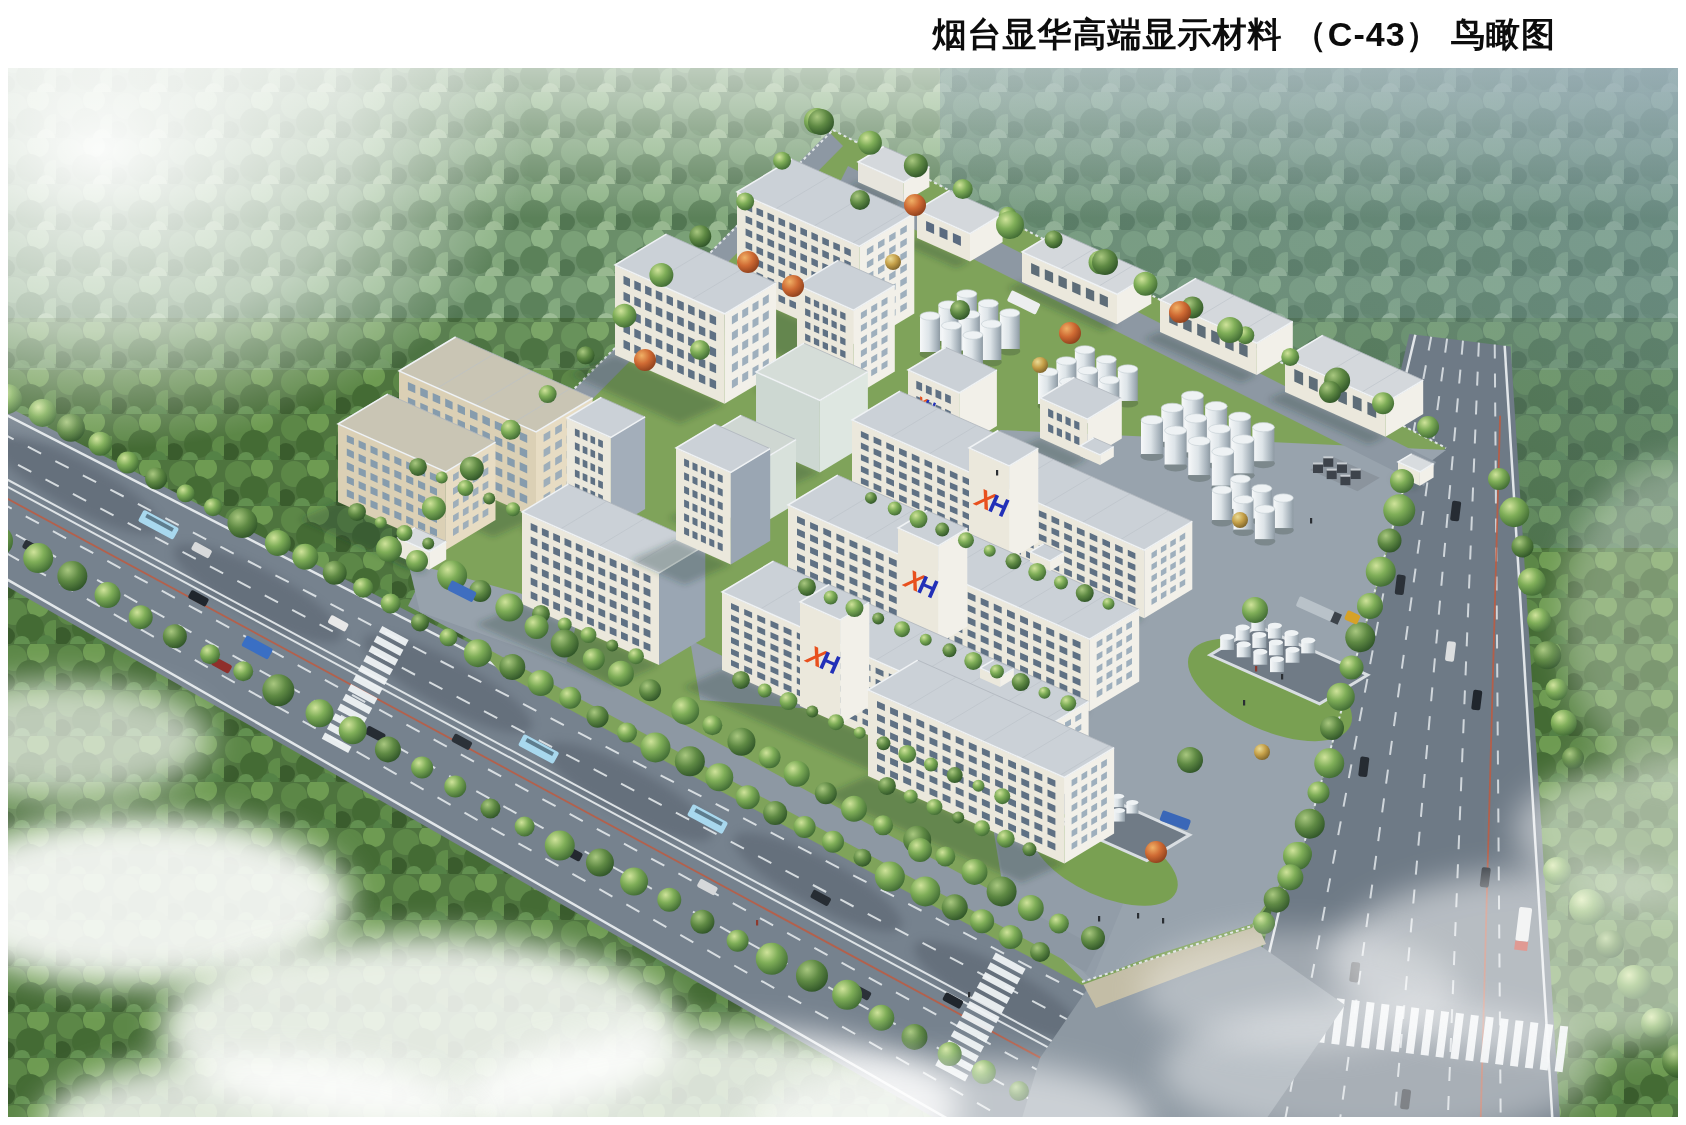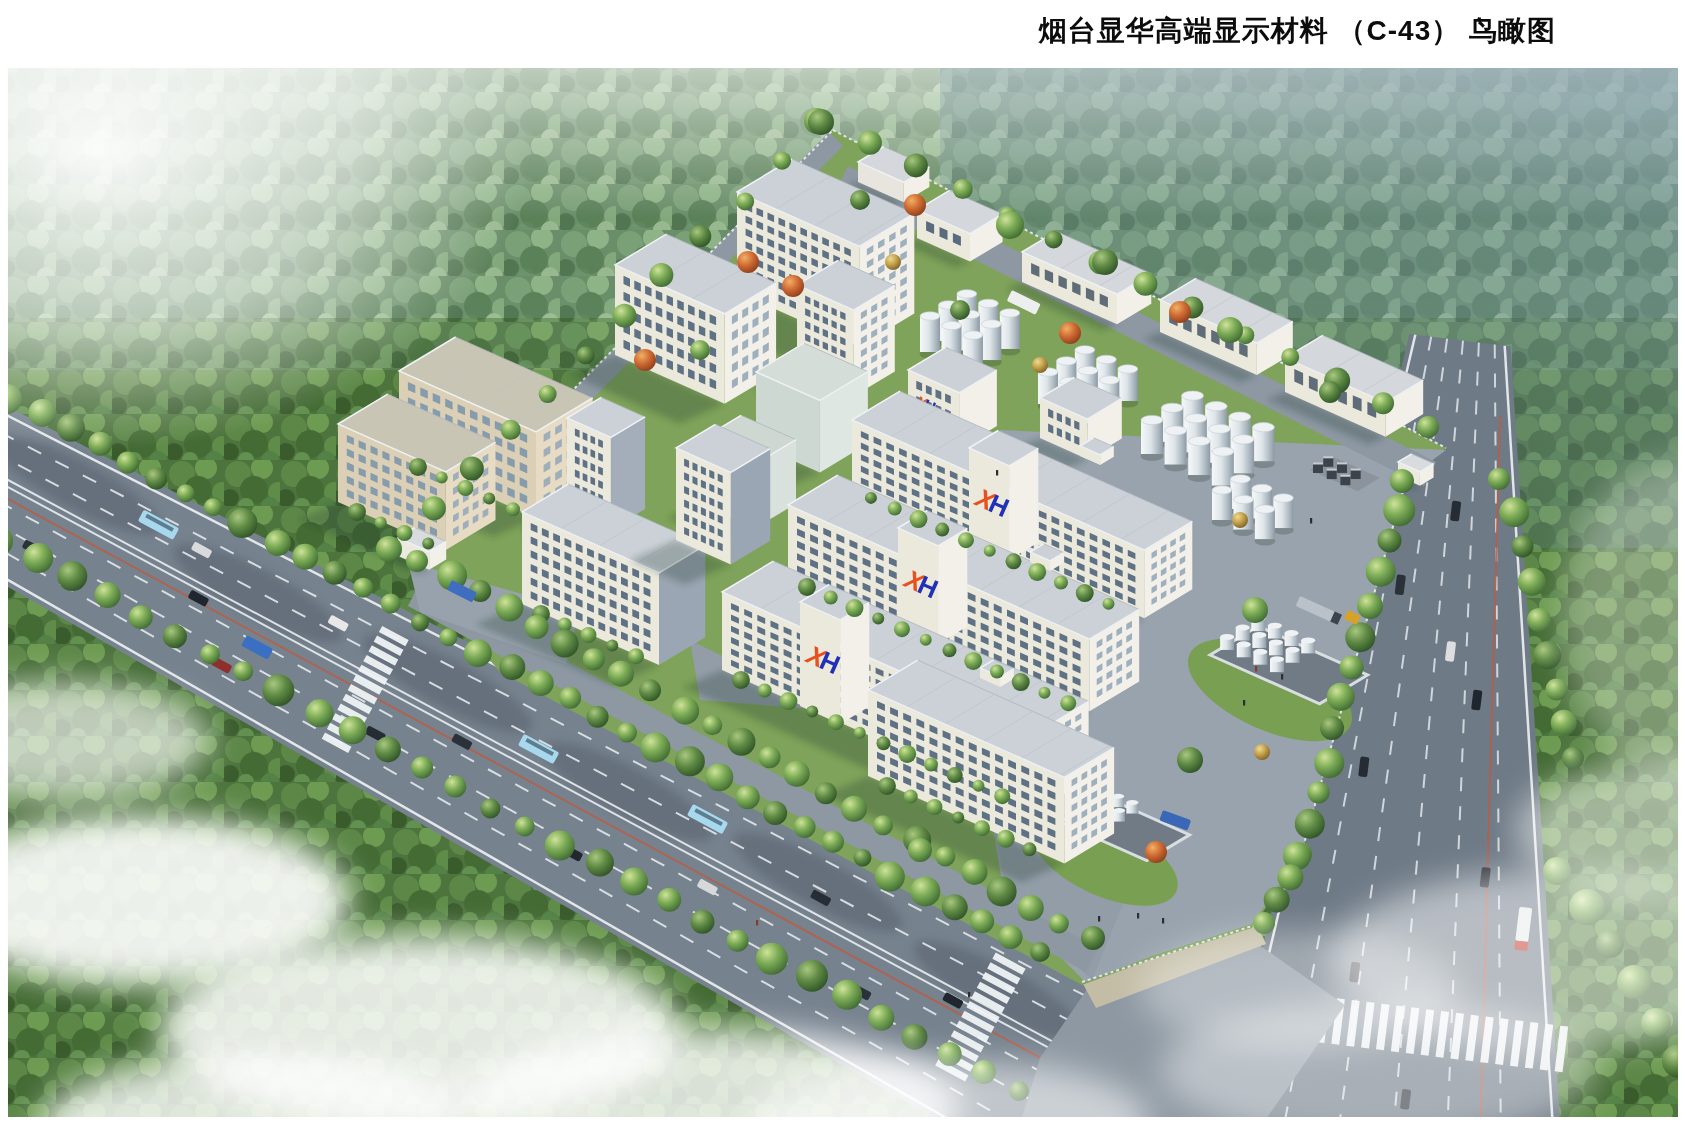--- a/index.html
+++ b/index.html
@@ -1,19 +1,19 @@
 <!DOCTYPE html>
 <html><head>
 <meta charset="utf-8">
 <style>
   html,body{margin:0;padding:0;background:#ffffff;width:1686px;height:1125px;overflow:hidden;
     font-family:"Liberation Sans","DejaVu Sans",sans-serif;}
   #stage{position:relative;width:1686px;height:1125px;background:#fff;}
   #titlebar{position:absolute;top:0;left:0;right:0;height:66px;background:#fff;z-index:5;}
-  #title{position:absolute;top:12px;right:130px;font-size:28px;font-weight:bold;color:#0c0c0c;
+  #title{position:absolute;top:12px;right:130px;font-size:34px;font-weight:bold;color:#0c0c0c;
     letter-spacing:1px;white-space:nowrap;}
   svg{position:absolute;left:0;top:0;}
   text.logo{font-weight:bold;font-family:"Liberation Sans","DejaVu Sans",sans-serif;}
 </style>
 </head>
 <body>
 
 <div id="stage">
   <div id="titlebar">
     <div id="title">烟台显华高端显示材料 （C-43） 鸟瞰图</div>

